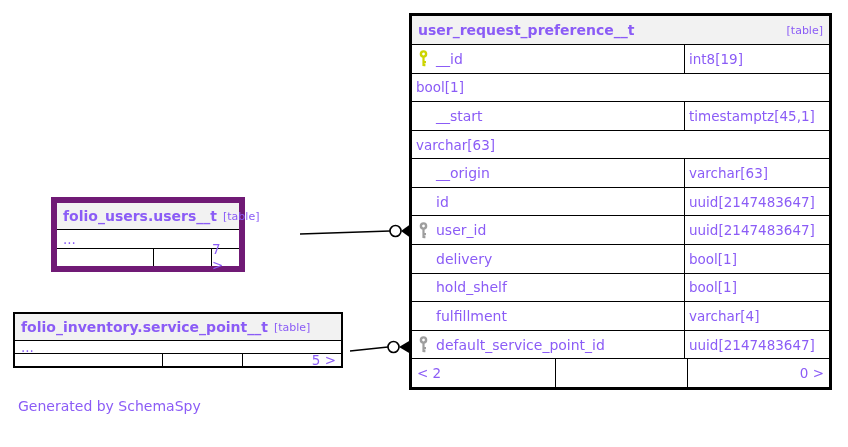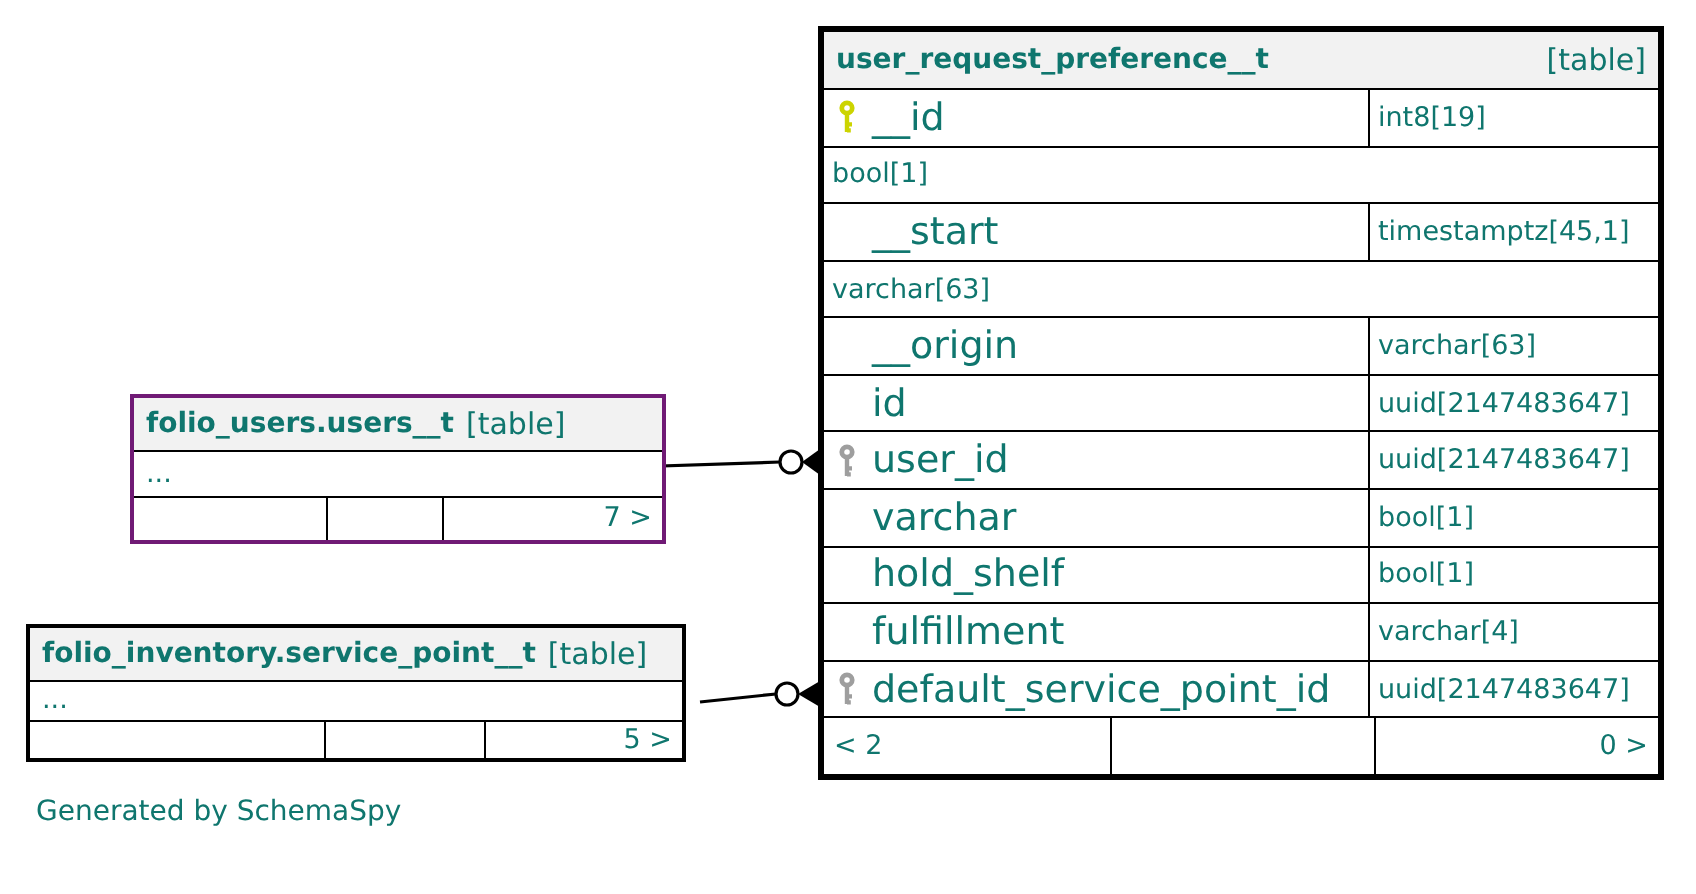--- a/index.html
+++ b/index.html
@@ -1,40 +1,40 @@
 <!DOCTYPE html>
 <html><head>
 <meta charset="utf-8">
 <style>
   html,body { margin:0; padding:0; background:#fff; }
   .canvas {
     position:relative; width:848px; height:447px; background:#ffffff;
-    font-family:"DejaVu Sans","Liberation Sans",sans-serif; color:#0f766e;
+    font-family:"DejaVu Sans","Liberation Sans",sans-serif; color:#8b5cf6;
     overflow:hidden;
   }
   .tbl { position:absolute; background:#fff; box-sizing:border-box;
          display:flex; flex-direction:column; }
   .tbl-main  { left:409px; top:13px;  width:423px; height:377px; border:3px solid #000; }
-  .tbl-users { left:65px;  top:197px; width:268px; height:75px;  border:2px solid #701a75; }
-  .tbl-sp    { left:13px;  top:312px; width:330px; height:69px;  border:2px solid #000; }
+  .tbl-users { left:51px;  top:197px; width:194px; height:75px;  border:6px solid #701a75; }
+  .tbl-sp    { left:13px;  top:312px; width:330px; height:56px;  border:2px solid #000; }
 
   .hdr { background:#f2f2f2; display:flex; align-items:center;
          padding:0 6px; box-sizing:border-box; }
   .tbl-main .hdr  { flex:0 0 28px; }
   .tbl-users .hdr { flex:0 0 26px; }
   .tbl-sp .hdr    { flex:0 0 26px; }
   .ttl   { font-weight:bold; font-size:14px; white-space:nowrap; }
-  .badge { font-size:15px; white-space:nowrap; }
+  .badge { font-size:11px; white-space:nowrap; }
   .badge-right { margin-left:auto; }
   .badge-inline { margin-left:6px; }
 
   .crow { flex:1 1 0; display:flex; border-top:1px solid #000; min-height:0; }
   .namecell { width:273px; box-sizing:border-box; border-right:1px solid #000;
               display:flex; align-items:center; padding-left:6px;
-              font-size:19px; white-space:nowrap; overflow:hidden; }
+              font-size:14px; white-space:nowrap; overflow:hidden; }
   .keyslot { width:18px; flex:0 0 18px; display:flex; align-items:center; }
   .typecell { flex:1; display:flex; align-items:center; padding-left:4px;
               font-size:13.5px; white-space:nowrap; overflow:hidden; }
 
   .ftr { flex:1 1 0; display:flex; border-top:1px solid #000; min-height:0;
          font-size:13.5px; }
   .ftr .fc { box-sizing:border-box; display:flex; align-items:center; }
   .ftr .fc-l { padding-left:5px;  justify-content:flex-start; }
   .ftr .fc-r { padding-right:5px; justify-content:flex-end; flex:1; }
   .tbl-main .fc1  { width:144px; border-right:1px solid #000; }
@@ -130,21 +130,21 @@
           </svg>
         </span>
         <span>user_id</span>
       </div>
       <div class="typecell">uuid[2147483647]</div>
     </div>
 
     <div class="crow">
       <div class="namecell">
         <span class="keyslot"></span>
-        <span>varchar</span>
+        <span>delivery</span>
       </div>
       <div class="typecell">bool[1]</div>
     </div>
 
     <div class="crow">
       <div class="namecell">
         <span class="keyslot"></span>
         <span>hold_shelf</span>
       </div>
       <div class="typecell">bool[1]</div>

